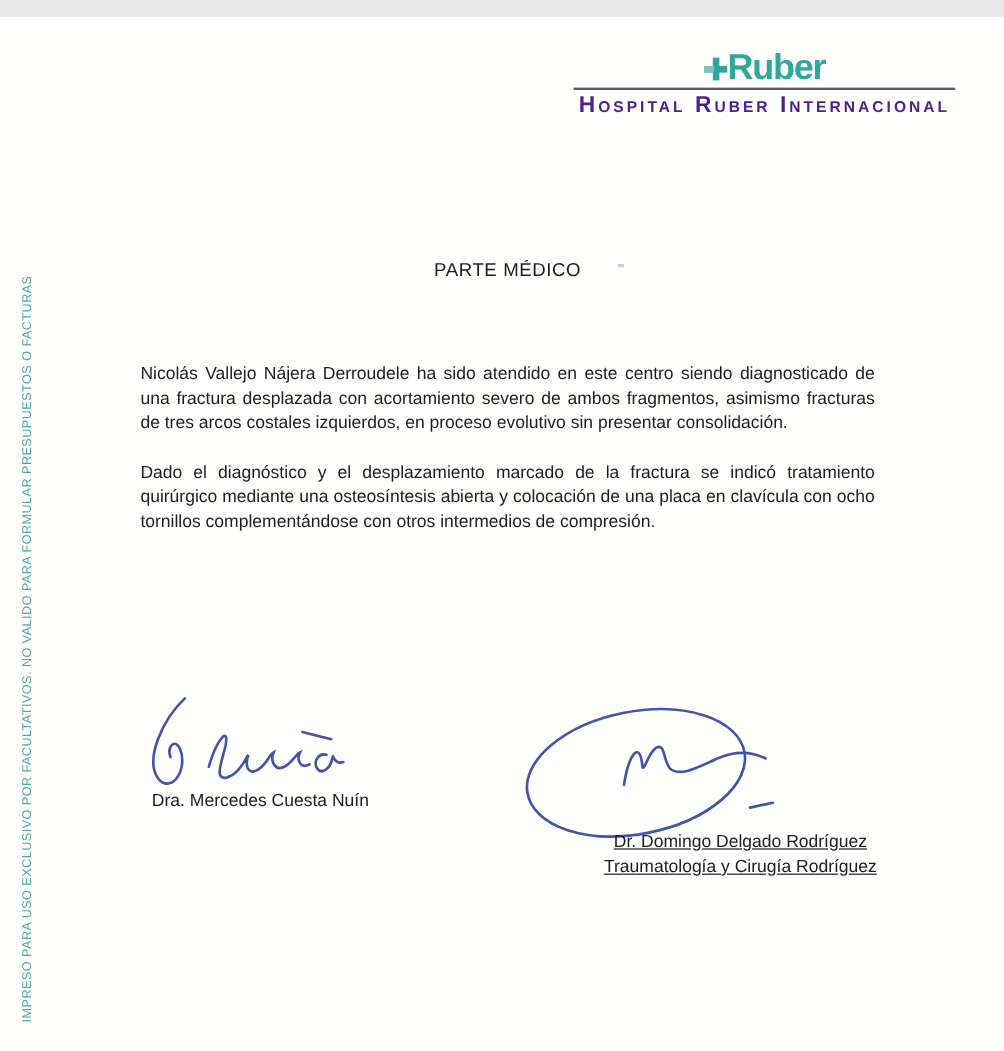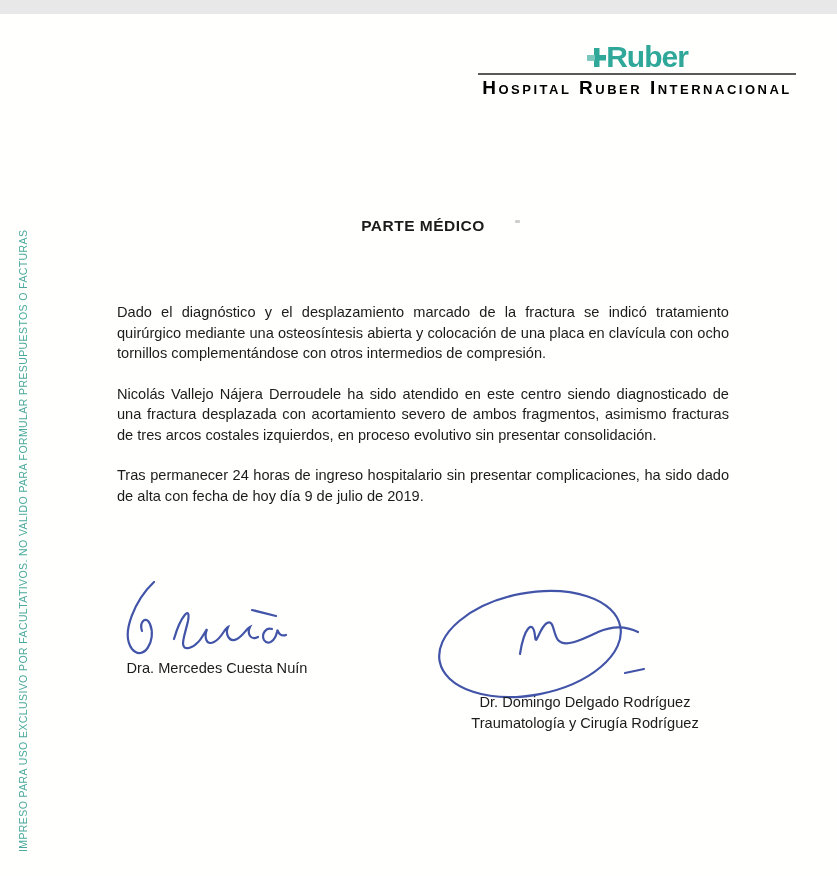--- a/index.html
+++ b/index.html
@@ -41,21 +41,21 @@
   .header-rule {
     border: none;
     border-top: 2px solid #5a5a5a;
     margin: 1px 0 2px 0;
   }
   .hospital-name {
     font-variant: small-caps;
     font-size: 19px;
     font-weight: 600;
     letter-spacing: 2.5px;
-    color: #000000;
+    color: #4c1d95;
     white-space: nowrap;
     text-align: center;
   }
 
   
   .sidebar-text {
     position: absolute;
     left: 17px;
     top: 838px;
     transform: rotate(-90deg);
@@ -68,21 +68,21 @@
   }
 
   
   .doc-title {
     position: absolute;
     top: 203px;
     left: 117px;
     width: 612px;
     text-align: center;
     font-size: 15.5px;
-    font-weight: bold;
+    font-weight: normal;
     letter-spacing: 0.5px;
     color: #1b1b1b;
   }
   .scan-artifact {
     position: absolute;
     left: 515px;
     top: 206px;
     width: 5px;
     height: 3px;
     background: #b9b9b9;
@@ -110,21 +110,21 @@
   .sig-left-svg  { left: 110px; top: 563px; }
   .sig-right-svg { left: 428px; top: 566px; }
   .sig-block {
     position: absolute;
     text-align: center;
     font-size: 14.6px;
     line-height: 21px;
     color: #1c1c1c;
   }
   .sig-block-left  { left: 97px;  top: 644px; width: 240px; }
-  .sig-block-right { left: 440px; top: 678px; width: 290px; }
+  .sig-block-right { left: 472px; top: 678px; width: 290px; text-decoration: underline; }
 </style>
 </head>
 <body>
 
 <div class="page">
 
   <div class="header">
     <div class="logo-row">
       <svg class="logo-cross" viewBox="0 0 21 21">
         <rect x="8" y="1" width="5.5" height="19" fill="#2fa89a"></rect>
@@ -136,23 +136,22 @@
     <hr class="header-rule">
     <div class="hospital-name">Hospital Ruber Internacional</div>
   </div>
 
   <div class="sidebar-text">IMPRESO PARA USO EXCLUSIVO POR FACULTATIVOS. NO VALIDO PARA FORMULAR PRESUPUESTOS O FACTURAS</div>
 
   <div class="doc-title">PARTE MÉDICO</div>
   <div class="scan-artifact"></div>
 
   <div class="doc-body">
+    <p>Nicolás Vallejo Nájera Derroudele ha sido atendido en este centro siendo diagnosticado de una fractura desplazada con acortamiento severo de ambos fragmentos, asimismo fracturas de tres arcos costales izquierdos, en proceso evolutivo sin presentar consolidación.</p>
     <p>Dado el diagnóstico y el desplazamiento marcado de la fractura se indicó tratamiento quirúrgico mediante una osteosíntesis abierta y colocación de una placa en clavícula con ocho tornillos complementándose con otros intermedios de compresión.</p>
-    <p>Nicolás Vallejo Nájera Derroudele ha sido atendido en este centro siendo diagnosticado de una fractura desplazada con acortamiento severo de ambos fragmentos, asimismo fracturas de tres arcos costales izquierdos, en proceso evolutivo sin presentar consolidación.</p>
-    <p>Tras permanecer 24 horas de ingreso hospitalario sin presentar complicaciones, ha sido dado de alta con fecha de hoy día 9 de julio de 2019.</p>
   </div>
 
   <svg class="sig-svg sig-left-svg" width="185" height="100" viewBox="0 0 185 100" fill="none">
     <g stroke-width="2.2" stroke-linecap="round" fill="none">
       <path d="M44,5 C26,22 10,56 22,72 C33,85 47,64 40,47 C36,38 29,45 32,54" stroke="#4254a8"></path>
       <path d="M64,62 C71,38 81,28 78,44 C75,58 68,73 79,71 C89,68 93,58 97,52 C94,60 96,69 104,65 C112,61 114,52 118,50 C115,57 119,66 127,62 C133,59 136,52 140,50 C137,56 140,64 148,60" stroke="#4254a8"></path>
       <path d="M142,33 L166,39" stroke="#4254a8"></path>
       <path d="M162,52 C156,50 151,57 154,63 C158,69 165,64 167,55 C168,49 167,61 176,58" stroke="#4254a8"></path>
     </g>
   </svg>

